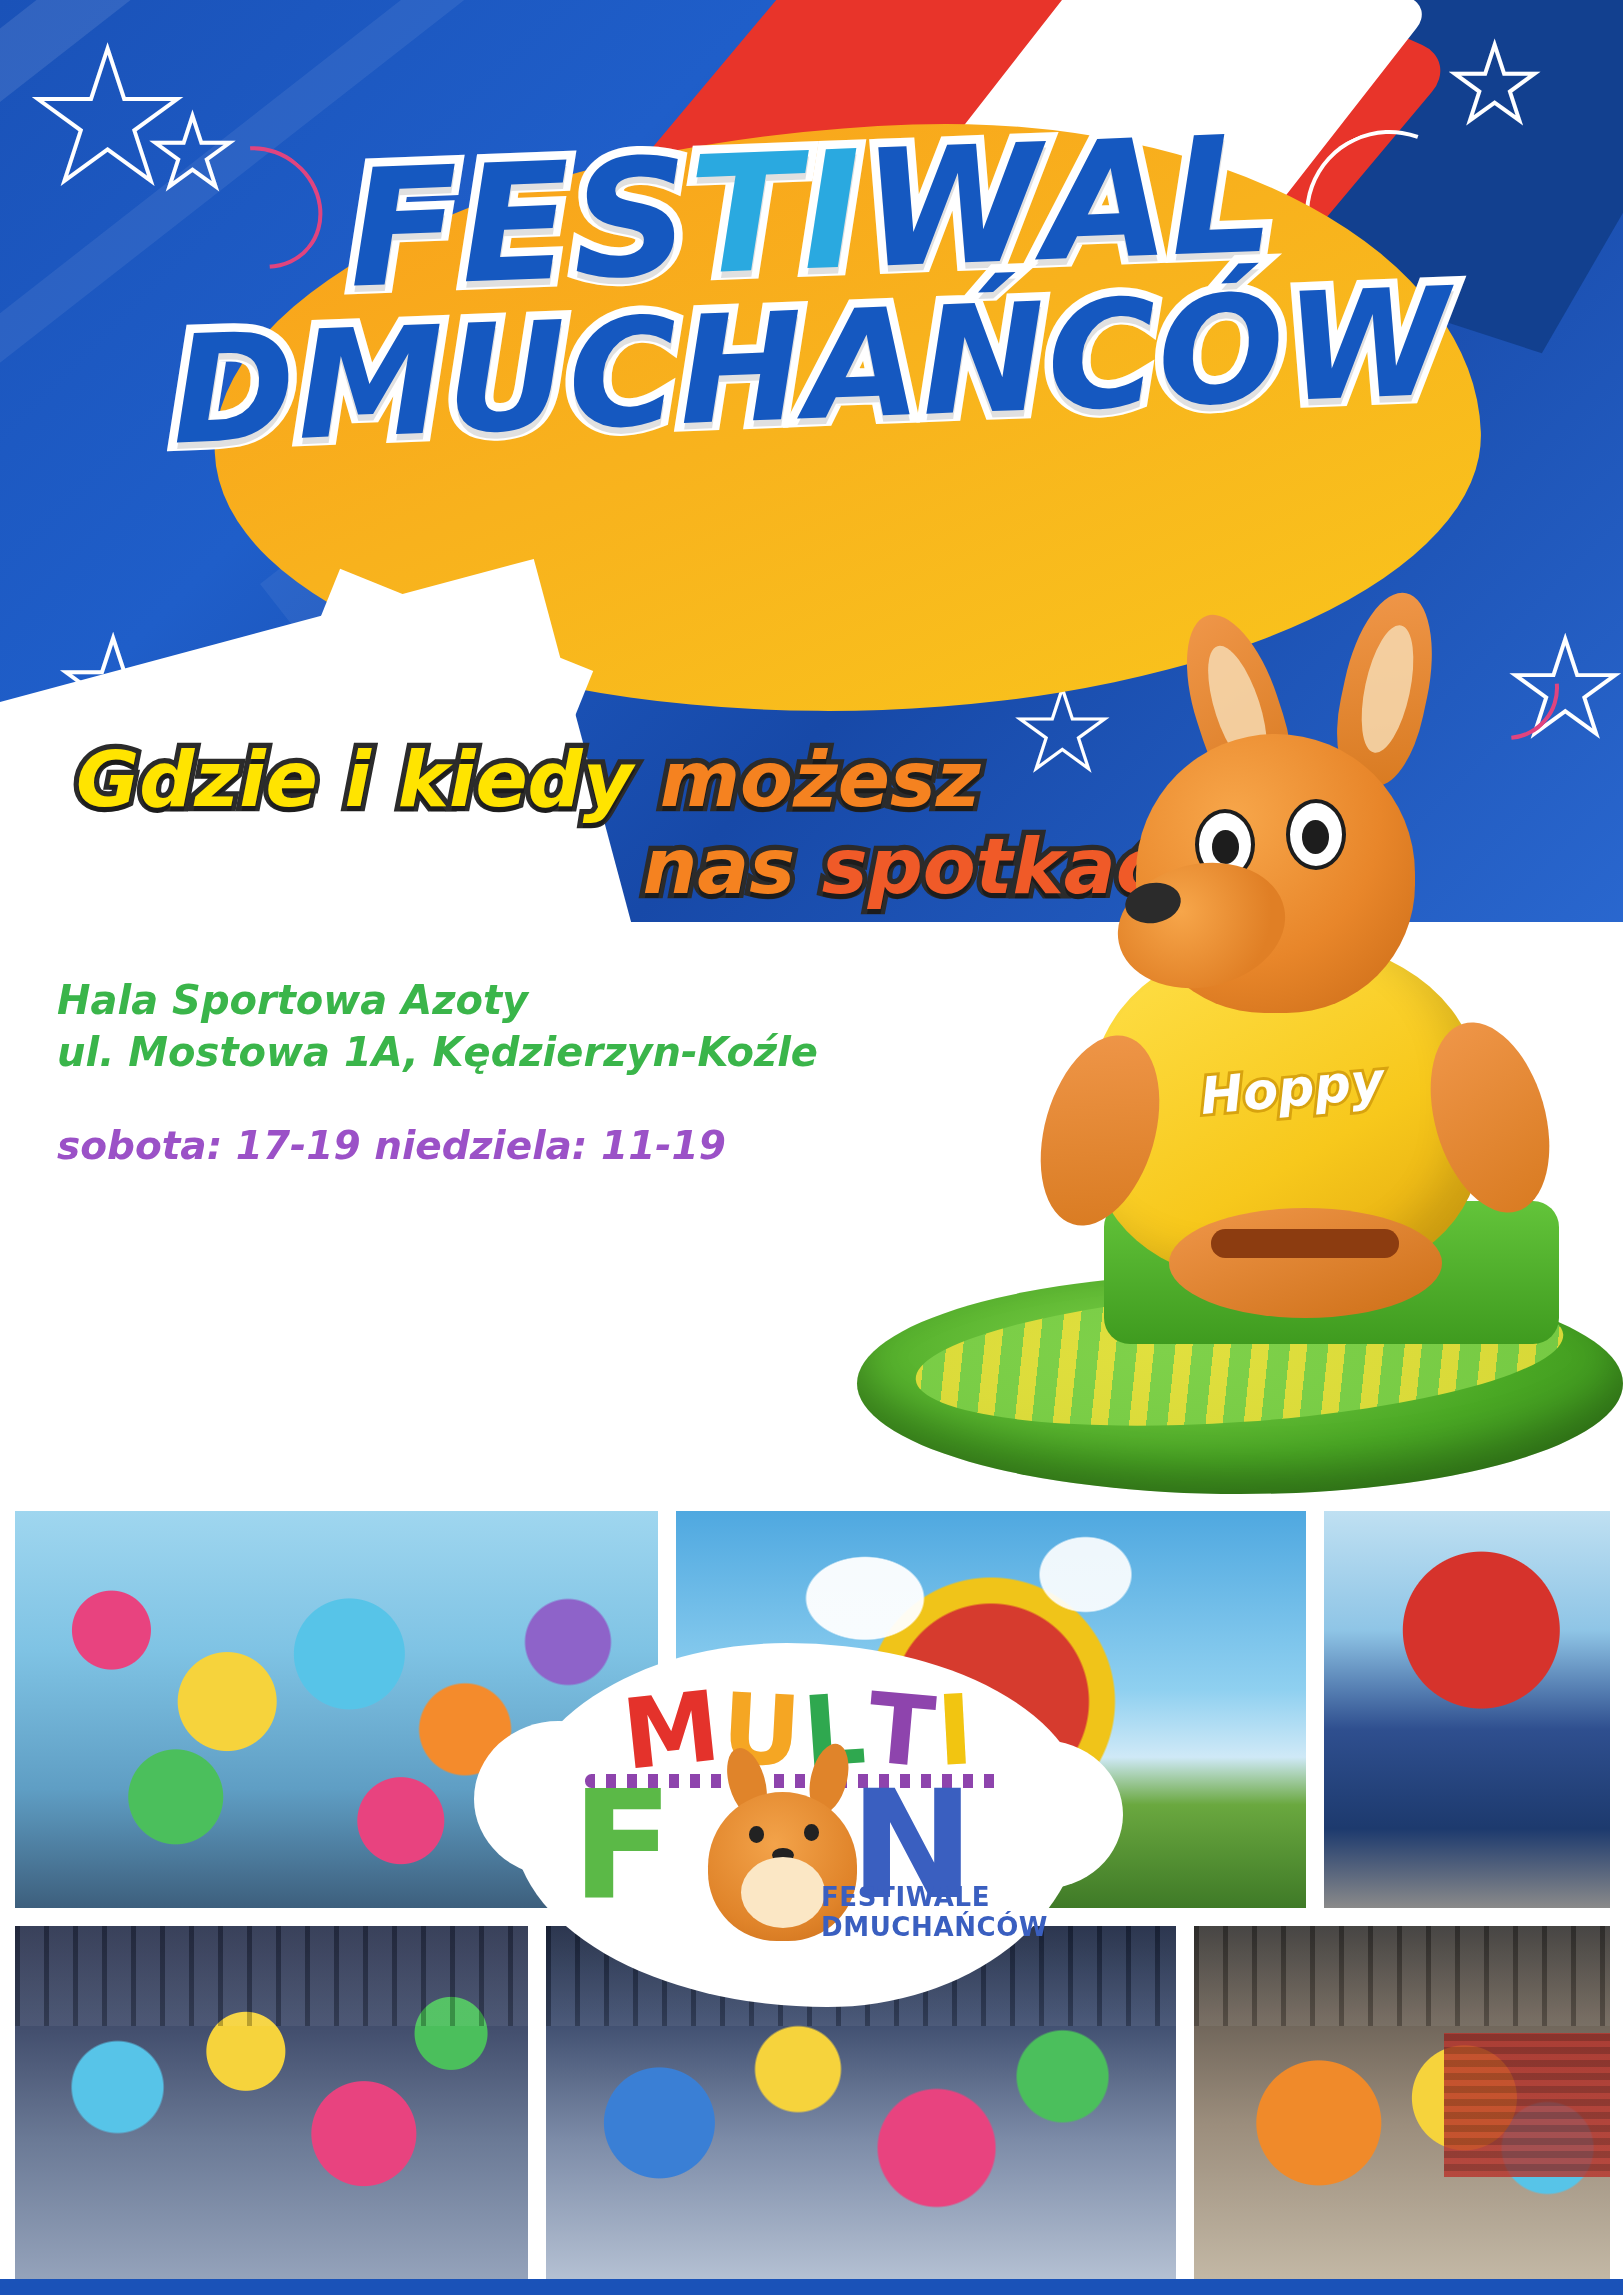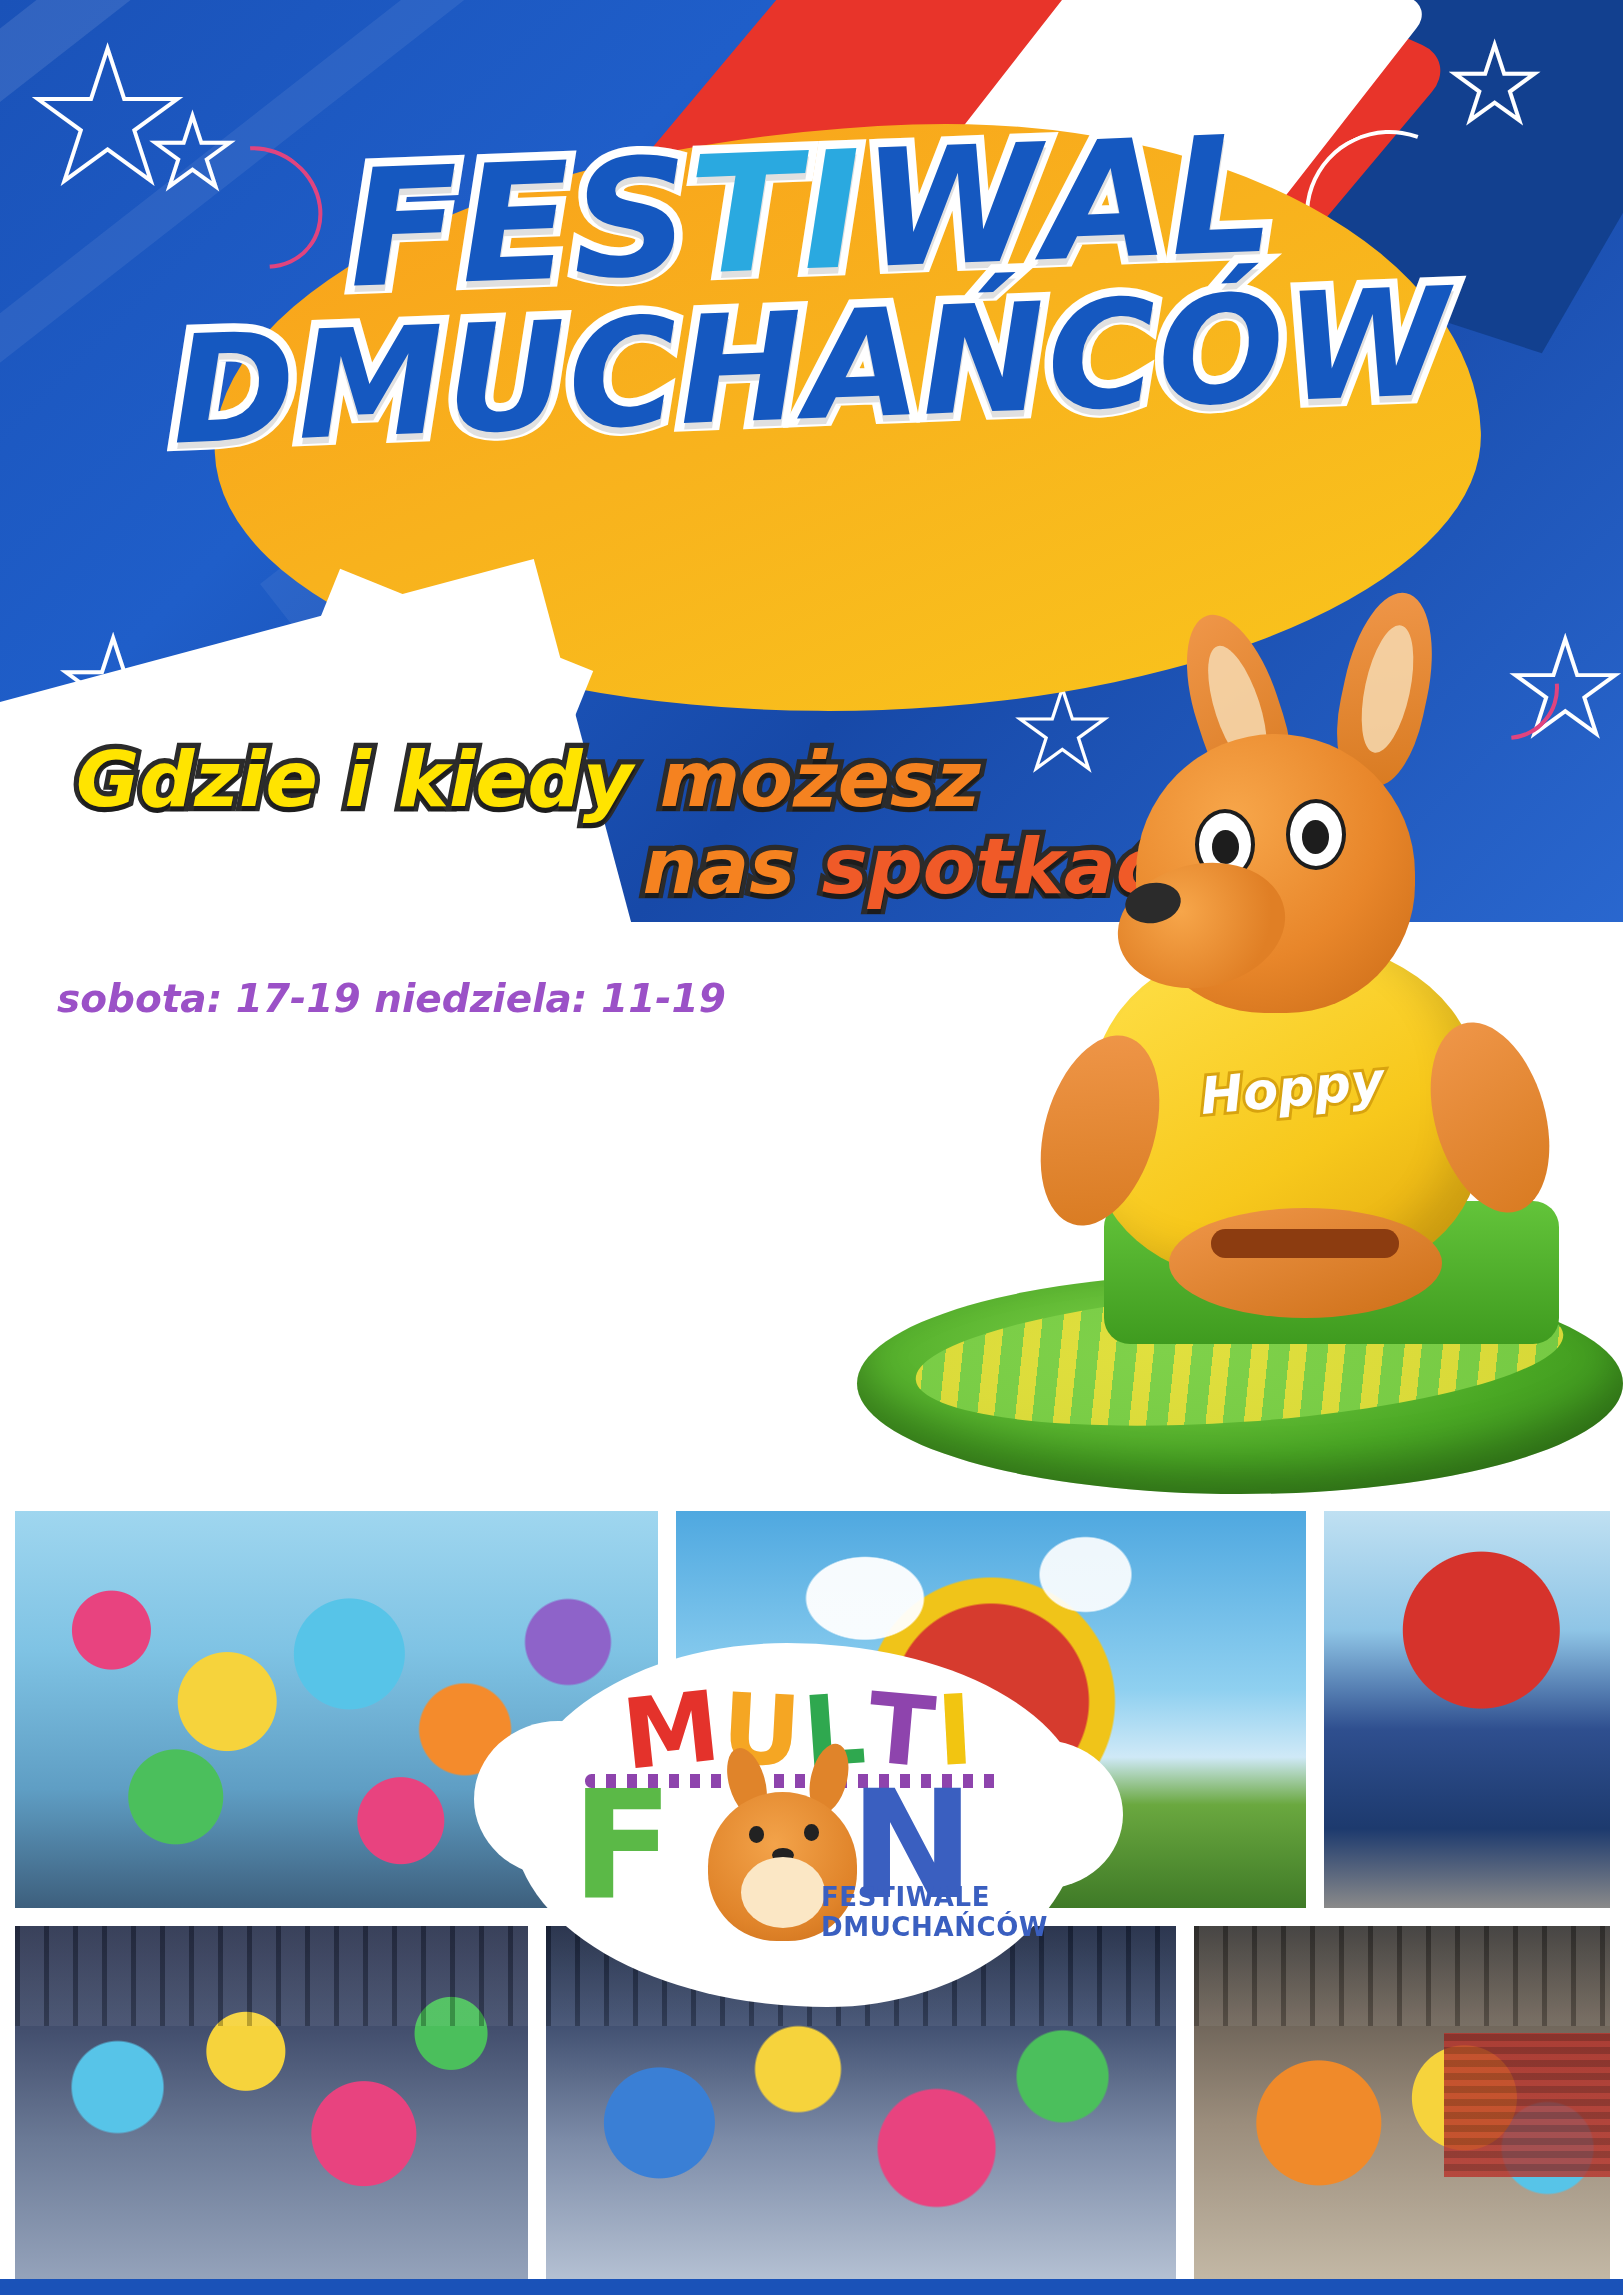--- a/index.html
+++ b/index.html
@@ -576,20 +576,24 @@
       <span class="w w-r">spotkać?</span>
     </span>
   </div>
 
   <div class="info-area">
 
     <div class="info-cut-2"></div>
   </div>
 
   <div class="info-list">
+    <div class="info-item">
+      <span class="line i-place">Hala Sportowa Azoty</span>
+      <span class="line i-place">ul. Mostowa 1A, Kędzierzyn-Koźle</span>
+    </div>
     <div class="info-item">
       <span class="line i-hours">sobota: 17-19 niedziela: 11-19</span>
     </div>
   </div>
 
   <div class="kangaroo">
     <div class="k-base"></div>
     <div class="k-base-stripes"></div>
     <div class="k-platform"></div>
     <div class="k-ear k-ear-l"></div>

